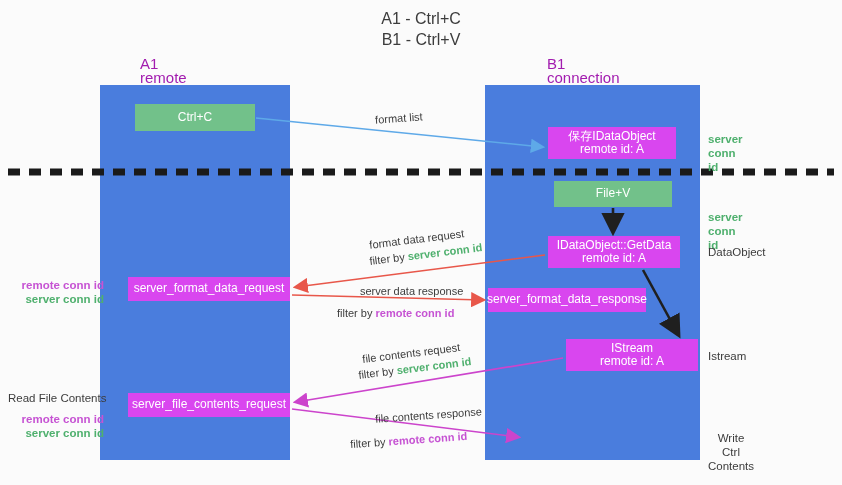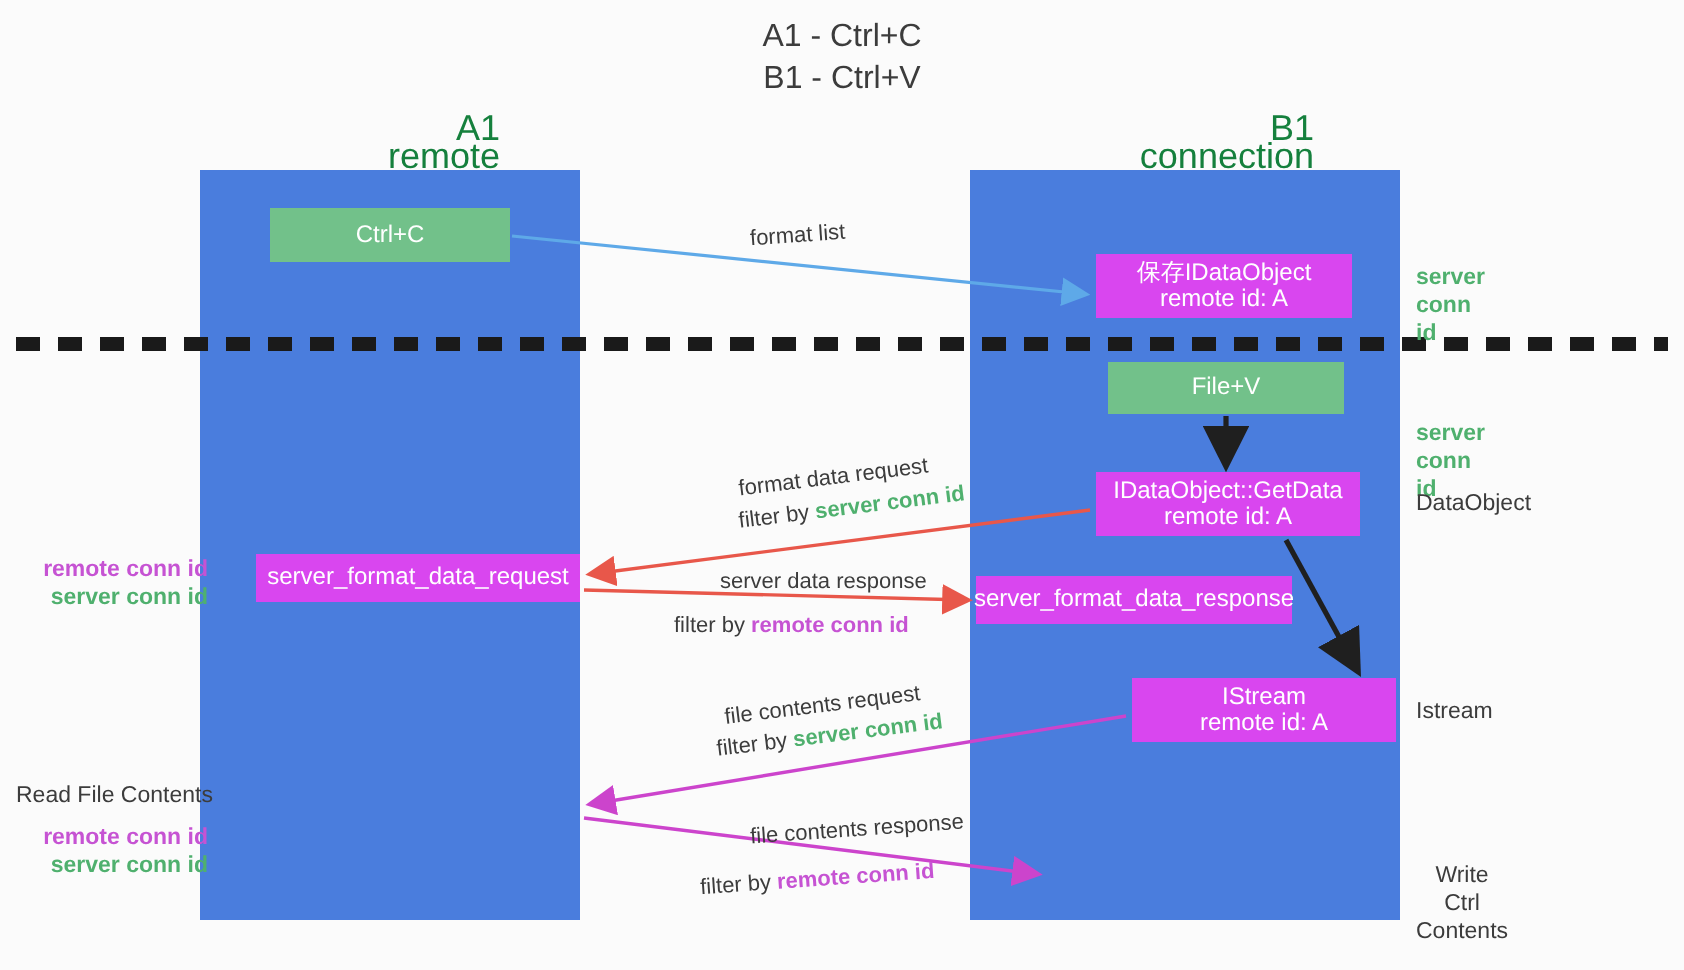--- a/index.html
+++ b/index.html
@@ -18,21 +18,21 @@
     text-align:center;font-size:16px;line-height:21px;color:#3c3c3c;
   }
 
   .lane{
     position:absolute;background:#4a7ddd;
   }
   .laneA{left:100px;top:85px;width:190px;height:375px;}
   .laneB{left:485px;top:85px;width:215px;height:375px;}
 
   .lane-head{
-    position:absolute;text-align:right;font-size:18px;line-height:14px;color:#15803d;
+    position:absolute;text-align:left;font-size:15px;line-height:14px;color:#a21caf;
   }
   .lane-head .l1{display:block;}
   .lane-head .l2{display:block;}
   .headA{left:140px;top:57px;width:110px;}
   .headB{left:547px;top:57px;width:110px;}
 
   .box{
     position:absolute;
     display:flex;flex-direction:column;align-items:center;justify-content:center;
     color:#ffffff;font-size:12px;line-height:13.5px;text-align:center;
@@ -161,20 +161,23 @@
   </div>
 
   <div class="box orange b-sfdreq">
     <span>server_format_data_request</span>
   </div>
 
   <div class="box orange b-sfdres">
     <span>server_format_data_response</span>
   </div>
 
+  <div class="box orange b-sfcreq">
+    <span>server_file_contents_request</span>
+  </div>
 
 
   <div class="side green-t r-conn1">server conn id</div>
   <div class="side green-t r-conn2">server conn id</div>
   <div class="side plain-t r-dataobject">DataObject</div>
   <div class="side plain-t r-istream">Istream</div>
   <div class="side plain-t r-writefile">Write Ctrl Contents</div>
 
   <div class="side l-pair1">
     <div class="purple-t">remote conn id</div>

